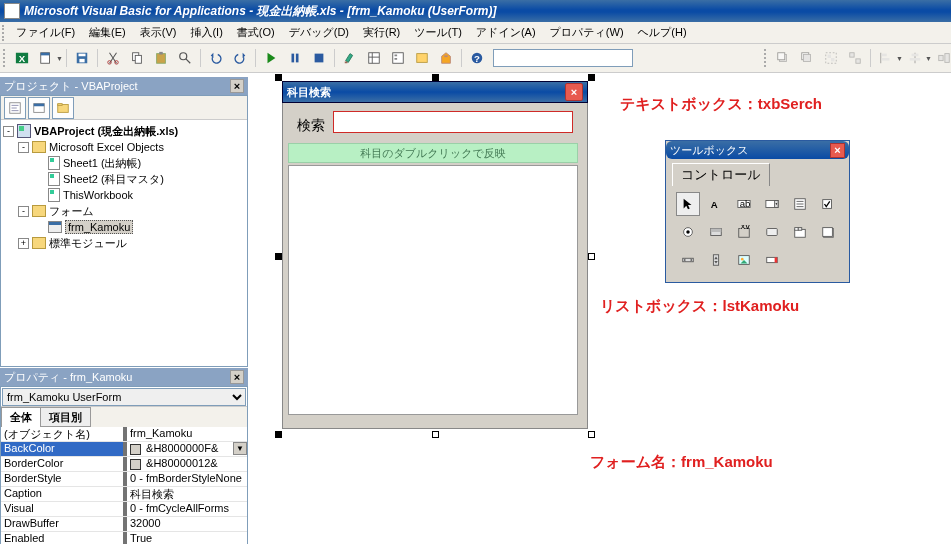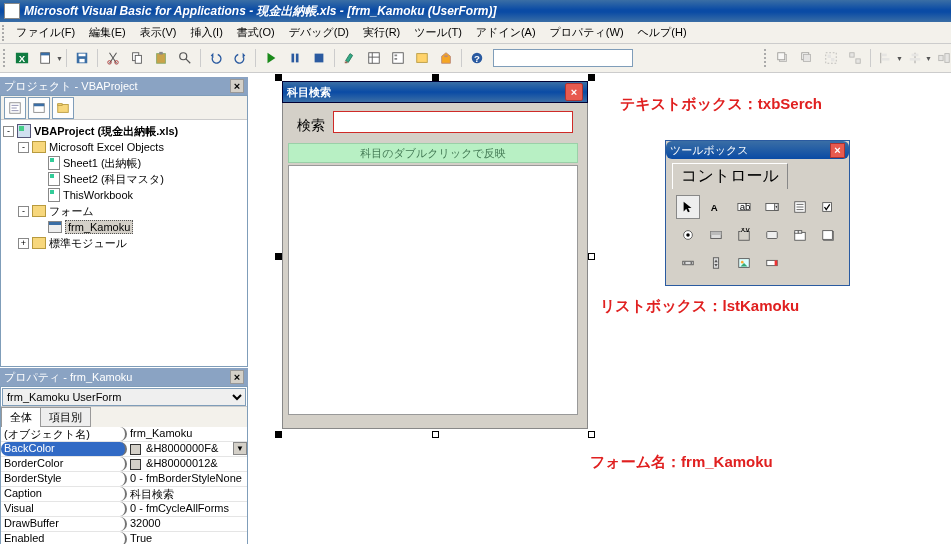--- a/index.html
+++ b/index.html
@@ -44,25 +44,25 @@
 .tree .icon-form { width: 14px; height: 12px; background: #eee; border: 1px solid #888; margin-right: 3px; position: relative; }
 .tree .icon-form::before { content: ''; position: absolute; top: 0; left: 0; right: 0; height: 3px; background: #3a6ea5; }
 .tree .icon-proj { width: 14px; height: 14px; margin-right: 3px; background: #d0e0f0; border: 1px solid #557; position: relative; }
 .tree .icon-proj::before { content: ''; position: absolute; left: 1px; top: 1px; width: 5px; height: 5px; background: #4c8; }
 .tree .sel { background: #d4d0c8; border: 1px dotted #555; padding: 0 2px; }
 
 .prop-pane { margin-top: 1px; }
 .prop-combo { height: 20px; border-bottom: 1px solid #ccc; display: flex; align-items: center; padding: 1px; }
 .prop-combo select { width: 100%; height: 18px; border: 1px solid #7f9db9; font-size: 11px; }
 .prop-tabs { display: flex; height: 20px; background: #f3f1eb; }
-.prop-tab { border: 1px solid #999; border-bottom: none; background: #fff; padding: 2px 8px; margin-right: -1px; cursor: default; }
+.prop-tab { border: 1px solid #999; border-bottom: none; background: #fff; padding: 2px 8px; margin-right: -1px; cursor: default; font-weight: bold; }
 .prop-tab.inactive { background: #eee; border-bottom: 1px solid #999; }
 .prop-grid { height: 128px; overflow: hidden; }
 .prop-row { display: flex; height: 15px; border-bottom: 1px solid #e5e5e5; }
-.prop-row .k { width: 126px; padding-left: 3px; border-right: 2px solid #737373; overflow: hidden; white-space: nowrap; border-radius: 7px; }
+.prop-row .k { width: 126px; padding-left: 3px; border-right: 4px solid #737373; overflow: hidden; white-space: nowrap; }
 .prop-row .v { flex: 1; padding-left: 3px; overflow: hidden; white-space: nowrap; }
 .prop-row.sel .k { background: #316ac5; color: #fff; }
 .prop-row .swatch { display: inline-block; width: 11px; height: 11px; border: 1px solid #333; background: #d4d0c8; vertical-align: middle; margin-right: 2px; }
 .prop-row .dd { display: inline-block; width: 14px; height: 13px; background: #d4d0c8; border: 1px solid #888; float: right; text-align: center; line-height: 11px; font-size: 8px; }
 
 
 .design-area { position: absolute; left: 280px; top: 77px; right: 0; bottom: 0; background: #fff; }
 .userform { position: absolute; left: 2px; top: 4px; width: 306px; height: 350px; }
 .uf-title { background: linear-gradient(to bottom, #3a6ea5 0%, #0a4ba5 50%, #3a6ea5 100%); height: 22px; color: #fff; display: flex; align-items: center; justify-content: space-between; padding: 0 4px; font-weight: bold; border: 1px solid #003; }
 .uf-title .close { width: 18px; height: 18px; background: #e85a4f; border: 1px solid #a33; color: #fff; text-align: center; line-height: 16px; font-weight: bold; border-radius: 2px; }
@@ -82,21 +82,21 @@
 .anno { position: absolute; color: #e02020; font-weight: bold; font-size: 15px; }
 .anno1 { left: 340px; top: 18px; }
 .anno2 { left: 320px; top: 220px; }
 .anno3 { left: 310px; top: 376px; }
 
 
 .toolbox { position: absolute; left: 665px; top: 140px; width: 185px; border: 1px solid #2a5aa0; background: #d4d0c8; }
 .tb-title { background: linear-gradient(to bottom, #3a6ea5, #0a4ba5); height: 18px; color: #fff; display: flex; align-items: center; justify-content: space-between; padding: 0 4px; font-size: 11px; border-radius: 6px; }
 .tb-title .close2 { width: 15px; height: 15px; background: #e85a4f; border: 1px solid #a33; color: #fff; text-align: center; line-height: 13px; font-weight: bold; }
 .tb-tabs { padding: 4px 6px 0 6px; display: flex; }
-.tb-tab { background: #d4d0c8; border: 1px solid #fff; border-right-color: #888; border-bottom: none; padding: 2px 8px; font-size: 16px; }
+.tb-tab { background: #d4d0c8; border: 1px solid #fff; border-right-color: #888; border-bottom: none; padding: 2px 8px; font-size: 13px; }
 .tb-grid { padding: 6px 10px 10px 10px; display: grid; grid-template-columns: repeat(6, 24px); grid-auto-rows: 24px; gap: 4px; }
 .tb-cell { width: 24px; height: 24px; display: flex; align-items: center; justify-content: center; border: 1px solid transparent; cursor: default; }
 .tb-cell.sel { border: 1px solid #888; background: #eee; }
 
 
 .toolbar-right { margin-left: 130px; display: flex; align-items: center; }
 .toolbar-right .tool-btn { opacity: 0.55; }
 
 
 svg.i { width: 14px; height: 14px; }

